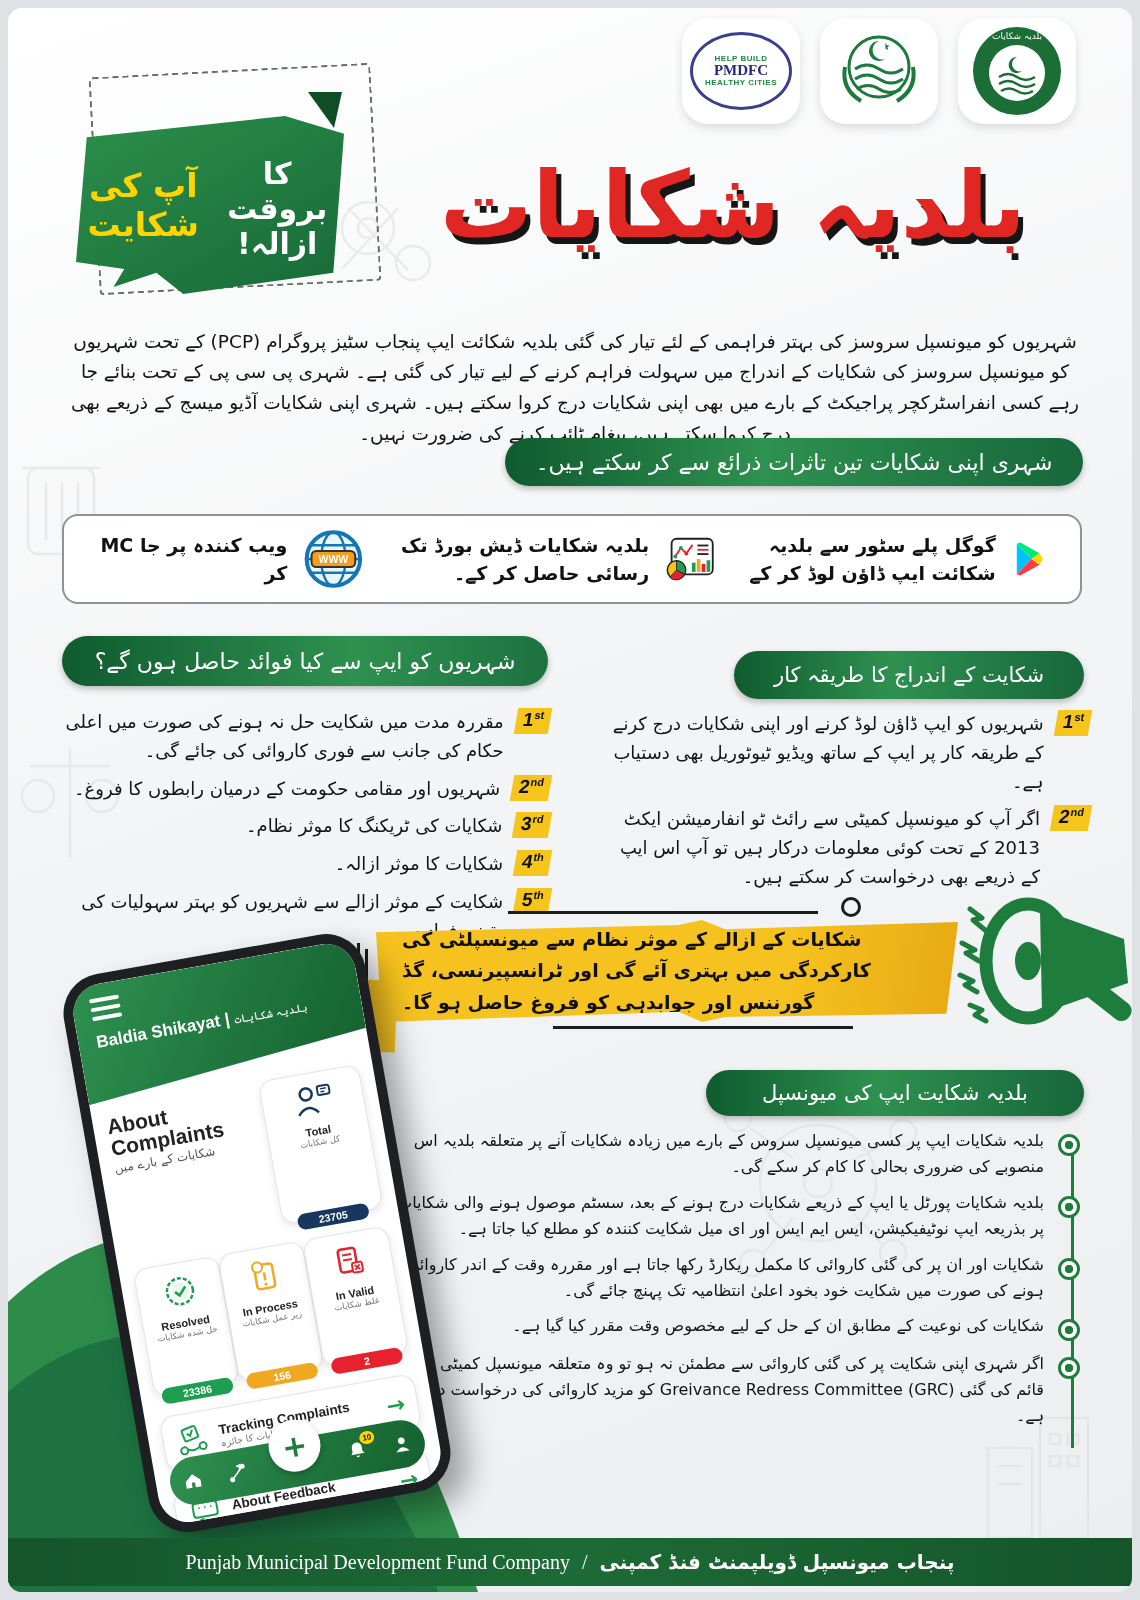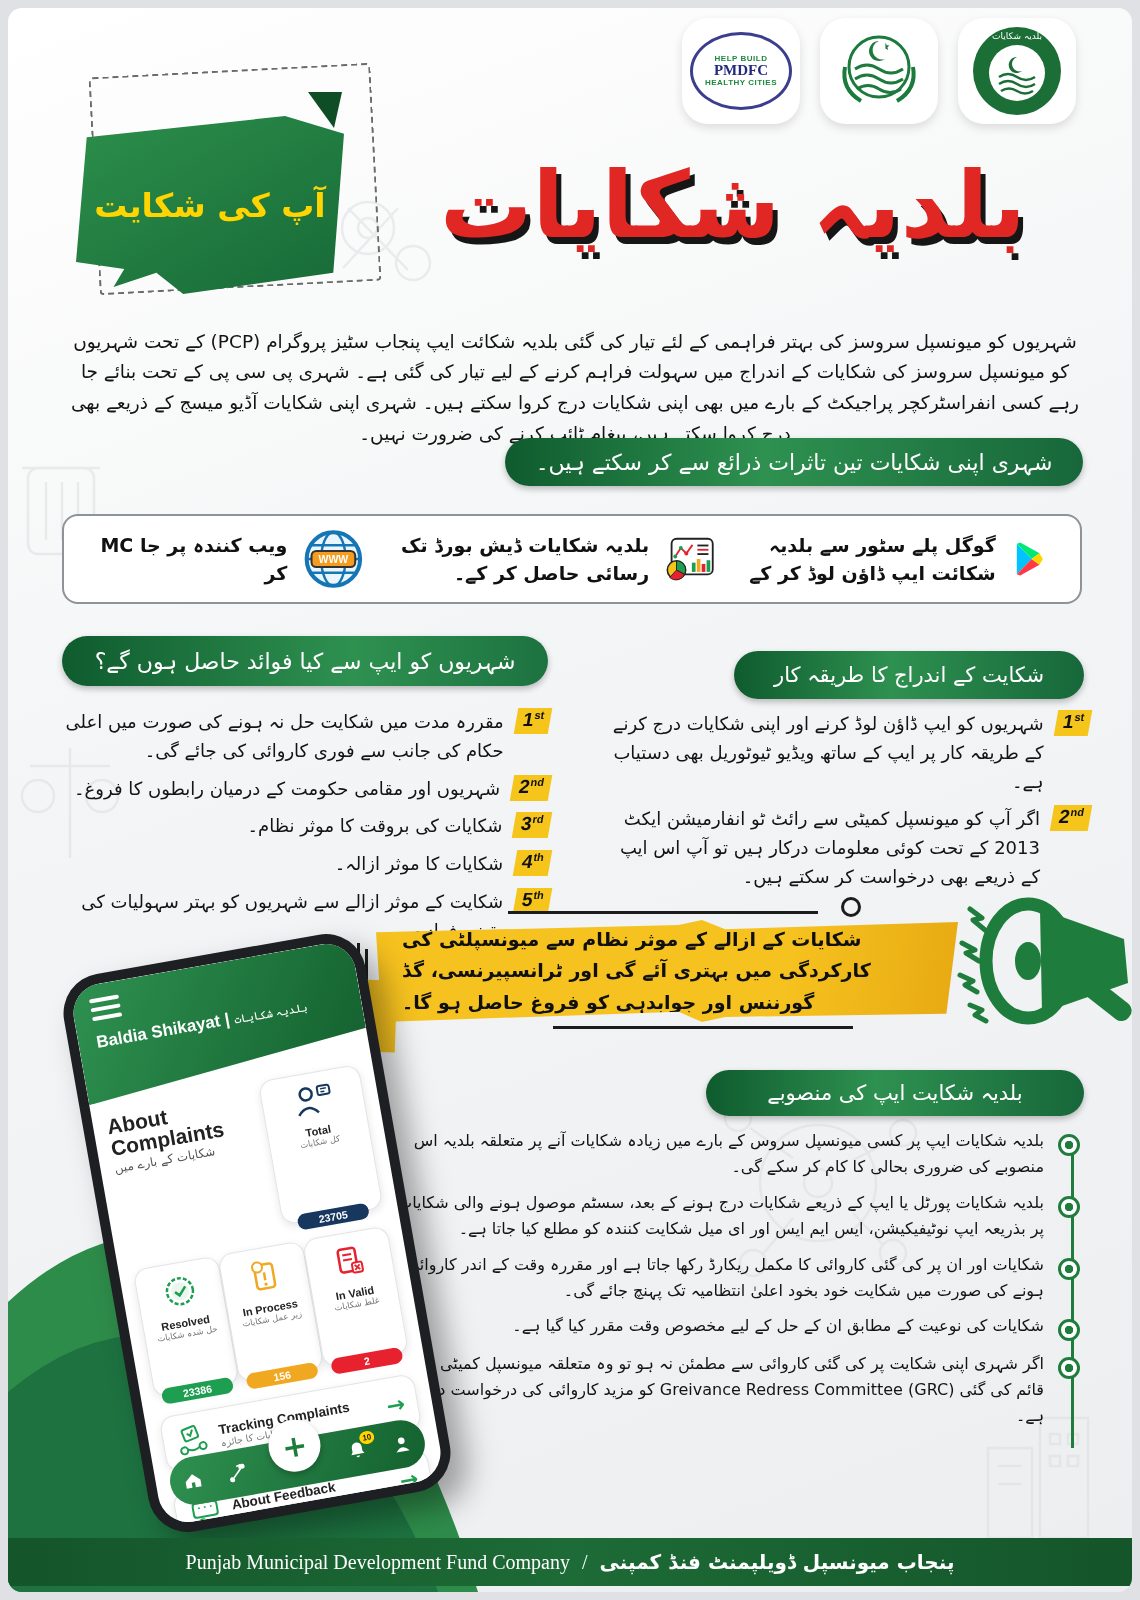--- a/index.html
+++ b/index.html
@@ -186,20 +186,21 @@
       <path d="M28 52 q9 -6 18 0 t18 0" fill="none" stroke="#1b6e35" stroke-width="2.5"></path>
       <path d="M28 59 q9 -6 18 0 t18 0" fill="none" stroke="#1b6e35" stroke-width="2.5"></path>
       <path d="M30 66 q8 -5 16 0 t16 0" fill="none" stroke="#1b6e35" stroke-width="2.5"></path>
     </svg>
   </div>
 
   <div class="abs" id="bubble-dash"></div>
   <div class="abs fold"></div>
   <div class="abs" id="bubble">
     <div class="l1 ur">آپ کی شکایت</div>
+    <div class="l2 ur">کا بروقت ازالہ!</div>
   </div>
 
   <div class="abs ur" id="main-title">بلدیہ شکایات</div>
 
   <p class="abs ur" id="intro">شہریوں کو میونسپل سروسز کی بہتر فراہمی کے لئے تیار کی گئی بلدیہ شکائت ایپ پنجاب سٹیز پروگرام (PCP) کے تحت شہریوں کو میونسپل سروسز کی شکایات کے اندراج میں سہولت فراہم کرنے کے لیے تیار کی گئی ہے۔ شہری پی سی پی کے تحت بنائے جا رہے کسی انفراسٹرکچر پراجیکٹ کے بارے میں بھی اپنی شکایات درج کروا سکتے ہیں۔ شہری اپنی شکایات آڈیو میسج کے ذریعے بھی درج کروا سکتے ہیں، پیغام ٹائپ کرنے کی ضرورت نہیں۔</p>
 
   <div class="abs pill ur" id="channels-pill">شہری اپنی شکایات تین تاثرات ذرائع سے کر سکتے ہیں۔</div>
 
   <div class="abs" id="channels-box">
     <div class="channel">
@@ -252,21 +253,21 @@
     <div class="ord-item">
       <span class="ord"><span>1</span><sup>st</sup></span>
       <span class="ord-text ur">مقررہ مدت میں شکایت حل نہ ہونے کی صورت میں اعلی حکام کی جانب سے فوری کاروائی کی جائے گی۔</span>
     </div>
     <div class="ord-item">
       <span class="ord"><span>2</span><sup>nd</sup></span>
       <span class="ord-text ur">شہریوں اور مقامی حکومت کے درمیان رابطوں کا فروغ۔</span>
     </div>
     <div class="ord-item">
       <span class="ord"><span>3</span><sup>rd</sup></span>
-      <span class="ord-text ur">شکایات کی بروقت کا موثر نظام۔</span>
+      <span class="ord-text ur">شکایات کی ٹریکنگ کا موثر نظام۔</span>
     </div>
     <div class="ord-item">
       <span class="ord"><span>4</span><sup>th</sup></span>
       <span class="ord-text ur">شکایات کا موثر ازالہ۔</span>
     </div>
     <div class="ord-item">
       <span class="ord"><span>5</span><sup>th</sup></span>
       <span class="ord-text ur">شکایت کے موثر ازالے سے شہریوں کو بہتر سہولیات کی یقینی فراہمی۔</span>
     </div>
   </div>
@@ -297,21 +298,21 @@
     <path d="M92 46 L176 76 L180 120 L94 150 Z" fill="#1e7d3c"></path>
     <rect x="134" y="118" width="56" height="20" rx="9" fill="#1e7d3c" transform="rotate(38 148 128)"></rect>
     <g stroke="#1e7d3c" stroke-width="5" fill="none" stroke-linejoin="round" stroke-linecap="round">
       <path d="M22 46 l12 9 -9 2 12 10"></path>
       <path d="M14 80 l13 7 -9 3 13 8"></path>
       <path d="M12 112 l13 6 -8 4 12 7"></path>
       <path d="M22 142 l12 5 -7 5 11 6"></path>
     </g>
   </svg>
 
-  <div class="abs pill ur" id="features-pill">بلدیہ شکایت ایپ کی منصوبے</div>
+  <div class="abs pill ur" id="features-pill">بلدیہ شکایت ایپ کی میونسپل</div>
   <div class="abs" id="f-line"></div>
   <div class="abs" id="features">
     <div class="feature">
         <span class="f-dot"></span>
         <p class="f-text">بلدیہ شکایات ایپ پر کسی میونسپل سروس کے بارے میں زیادہ شکایات آنے پر متعلقہ بلدیہ اس منصوبے کی ضروری بحالی کا کام کر سکے گی۔</p>
       </div>
     <div class="feature">
         <span class="f-dot"></span>
         <p class="f-text">بلدیہ شکایات پورٹل یا ایپ کے ذریعے شکایات درج ہونے کے بعد، سسٹم موصول ہونے والی شکایات پر بذریعہ ایپ نوٹیفیکیشن، ایس ایم ایس اور ای میل شکایت کنندہ کو مطلع کیا جاتا ہے۔</p>
       </div>

